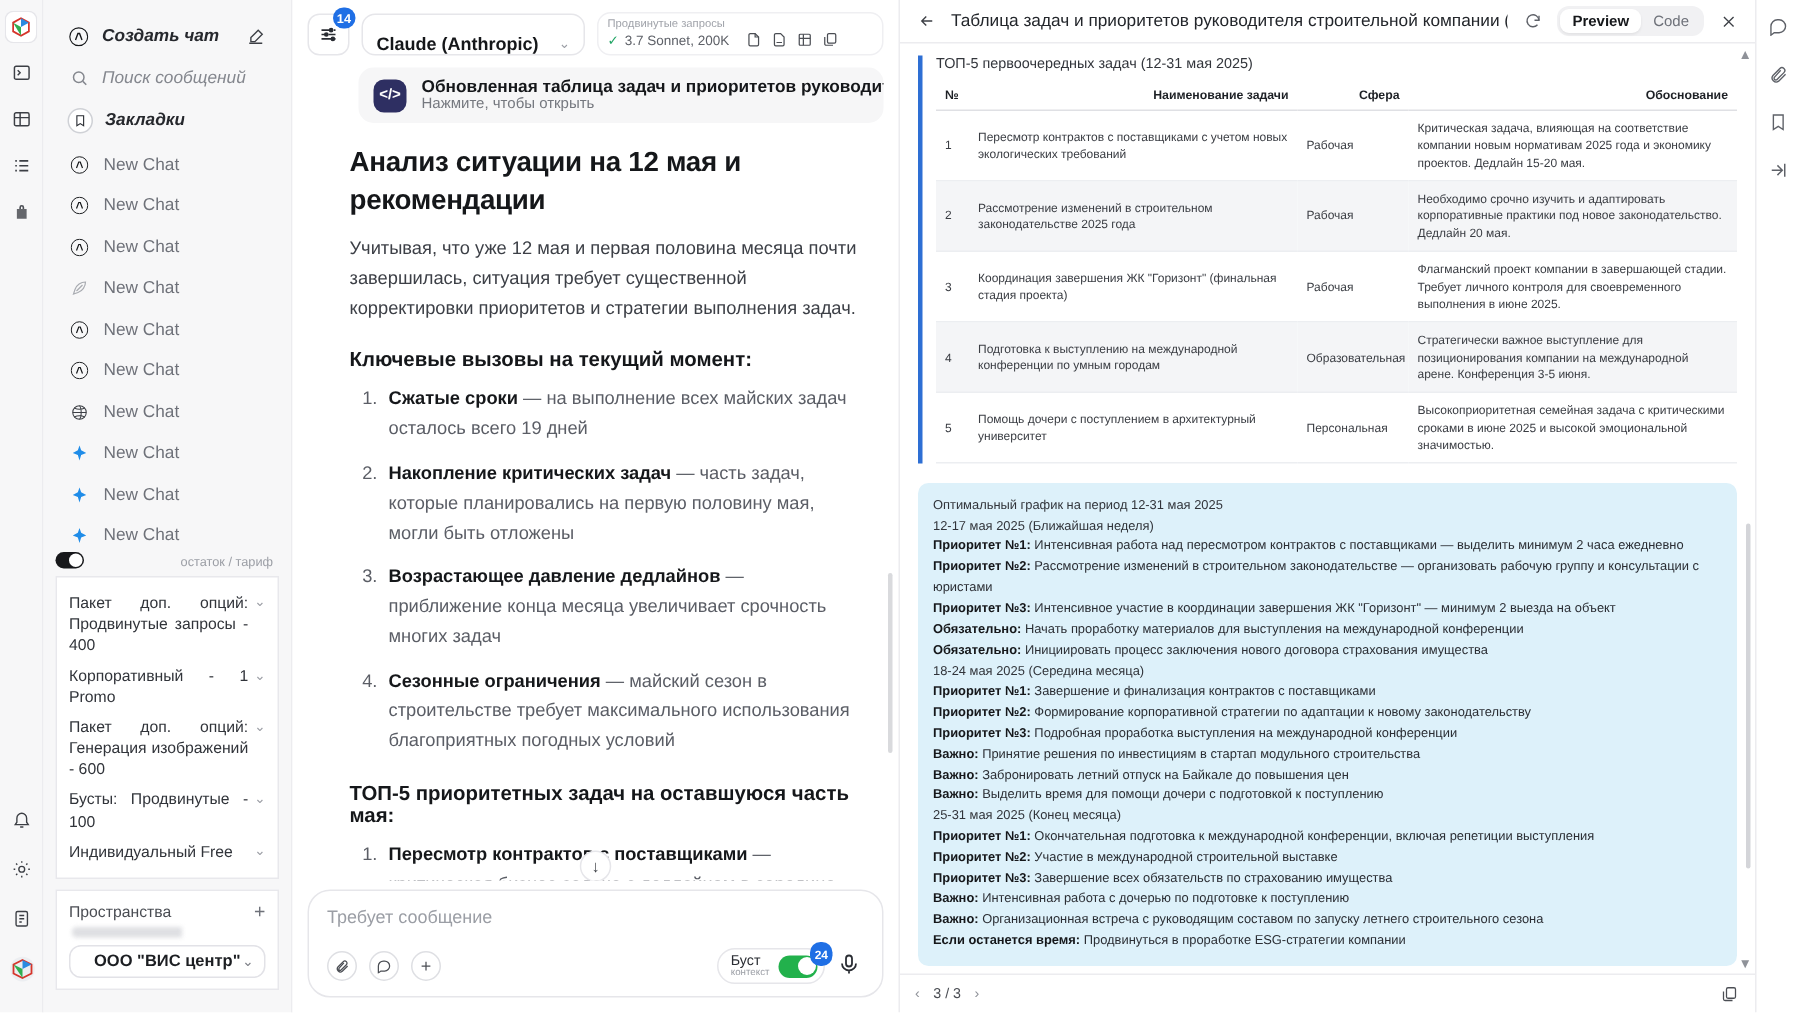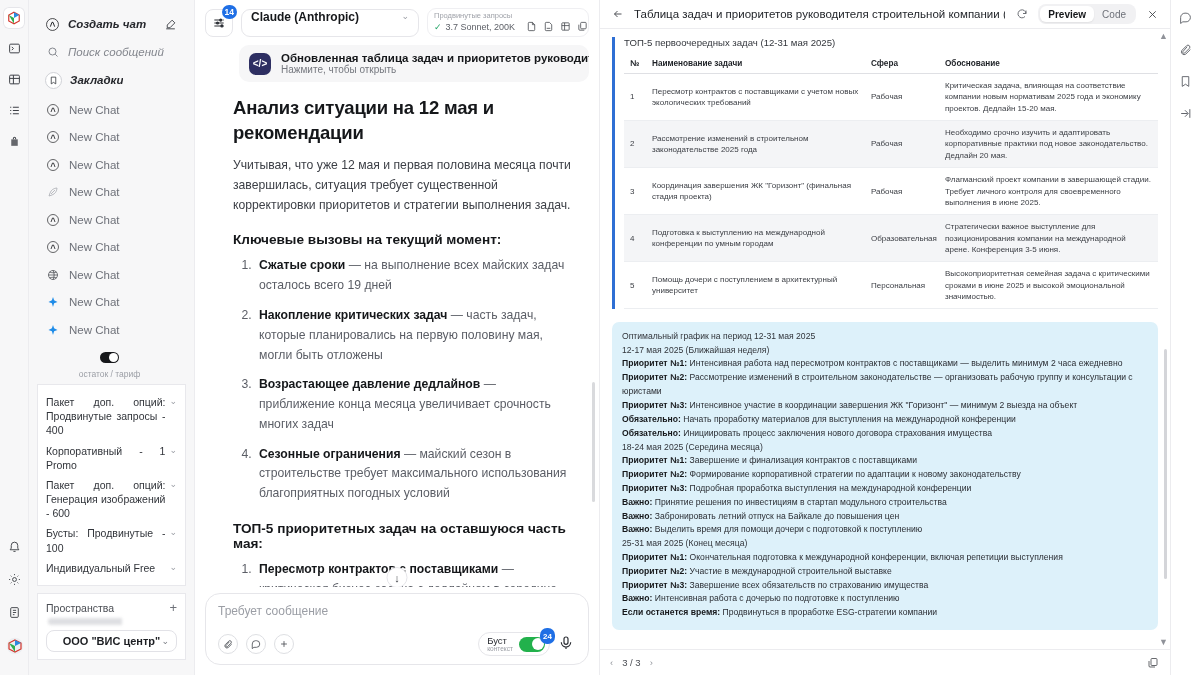--- a/index.html
+++ b/index.html
@@ -52,21 +52,21 @@
   .ic-circ { width:17px;height:17px;flex:0 0 17px;border:1px solid #cfd1d6;border-radius:50%;
     display:flex;align-items:center;justify-content:center;background:#fff;}
   .chatlist { flex:1; overflow:hidden; padding:0 10px; }
   .chat-item { display:flex; align-items:center; gap:9px; height:27.5px; padding:0 6px;
     border-radius:7px; cursor:pointer;}
   .chat-item .lbl { font-size:11.5px; color:#6e7179; }
 
   
   .sb-bottom { padding:0 8px 8px 8px; }
   .toggle-row { display:flex;align-items:center;justify-content:space-between;gap:6px;
-    padding:2px 4px 5px 0;flex-direction:column; }
+    padding:2px 4px 5px 0; }
   .tgl { width:19px;height:11px;border-radius:6px;background:#17181b;position:relative; }
   .tgl::after{content:"";position:absolute;right:1px;top:1px;width:9px;height:9px;border-radius:50%;background:#fff;}
   .tgl-lbl { font-size:8.5px;color:#9b9ea5; }
   .card {
     background:#fff;border:1px solid #e8e8ec;border-radius:0;
     padding:7px 8px; margin-bottom:7px;
   }
   .plan-row { display:flex;align-items:flex-start;justify-content:space-between;gap:4px;
      padding:3px 0; cursor:pointer;}
   .plan-row .t { font-size:10.5px;color:#31343a;line-height:1.35;text-align:justify; }
@@ -87,22 +87,22 @@
 
   
   .center { width:405px; flex:0 0 405px; display:flex;flex-direction:column;
     background:#fff;border-right:1px solid #ececef; position:relative;}
   .c-header { display:flex;align-items:center;gap:8px;padding:8px 10px 4px 10px; }
   .sliders-btn{width:28px;height:28px;border:1px solid #e6e6ea;border-radius:8px;background:#fff;
     display:flex;align-items:center;justify-content:center;position:relative;cursor:pointer;}
   .badge{position:absolute;top:-5px;right:-5px;min-width:14px;height:14px;border-radius:7px;
     background:#1f6fe5;color:#fff;font-size:8.5px;font-weight:700;
     display:flex;align-items:center;justify-content:center;padding:0 3px;}
-  .model-sel{flex:0 0 auto;width:178px;height:28px;border:1px solid #e6e6ea;border-radius:9px;
-    background:#fff;display:flex;align-items:flex-start;padding:0 9px;justify-content:space-between;cursor:pointer;}
+  .model-sel{flex:0 0 auto;width:149px;height:28px;border:1px solid #e6e6ea;border-radius:9px;
+    background:#fff;display:flex;align-items:flex-end;padding:0 9px;justify-content:space-between;cursor:pointer;}
   .model-sel .m{font-size:12px;font-weight:700;color:#15171a;}
   .quota{flex:1;border:1px solid #efeff2;border-radius:9px;height:29px;padding:2px 6px;
     display:flex;flex-direction:column;justify-content:center;overflow:hidden;}
   .quota .q1{font-size:7.5px;color:#a0a3aa;line-height:1.1;}
   .quota .q2{display:flex;align-items:center;gap:4px;}
   .quota .q2 .ok{color:#23a566;font-size:9px;}
   .quota .q2 .txt{font-size:9px;color:#5e6168;white-space:nowrap;}
   .quota-icons{display:flex;align-items:center;gap:5px;margin-left:6px;}
   .quota-icons .ic{width:12px;height:12px;flex:0 0 12px;color:#4b4e54;}
 
@@ -151,21 +151,21 @@
   .seg{display:flex;background:#f1f1f3;border-radius:8px;padding:2px;}
   .seg div{font-size:10px;padding:2.5px 8px;border-radius:6px;color:#6e7179;cursor:pointer;}
   .seg div.on{background:#fff;color:#15171a;font-weight:700;box-shadow:0 1px 2px rgba(0,0,0,.07);}
   .r-body{flex:1;overflow:hidden;padding:8px 12px 0 12px;position:relative;}
   .r-scroll{position:absolute;right:3px;top:320px;width:3.5px;height:230px;border-radius:2px;background:#d4d5d9;}
   .r-arrow{position:absolute;right:2px;color:#8f9299;font-size:9px;}
 
   .blk{border-left:3px solid #2e6fd4;padding-left:9px;}
   .blk-t{font-size:9.6px;color:#33363c;margin-bottom:6px;}
   table{border-collapse:collapse;width:100%;table-layout:fixed;}
-  th{font-size:8.2px;font-weight:700;text-align:left;padding:5px 6px;color:#1d2025;
+  th{font-size:8.2px;font-weight:700;text-align:right;padding:5px 6px;color:#1d2025;
      border-bottom:1px solid #dfe0e4;background:#fff;}
   td{font-size:8px;padding:6px;color:#3a3d43;line-height:1.42;vertical-align:middle;
      border-bottom:1px solid #eceef1;}
   tbody tr:nth-child(even){background:#f4f5f7;}
   .c-no{width:22px;text-align:left;}
   .c-sp{width:74px;}
   .c-ob{}
 
   .sched{background:#ddf1fa;border-radius:7px;padding:8px 10px 10px 10px;margin-top:13px;}
   .sched .h{font-size:8.6px;color:#31343a;line-height:1.55;}
@@ -625,20 +625,21 @@
           <div class="r"><b>Приоритет №2:</b> Формирование корпоративной стратегии по адаптации к новому законодательству</div>
           <div class="r"><b>Приоритет №3:</b> Подробная проработка выступления на международной конференции</div>
           <div class="r"><b>Важно:</b> Принятие решения по инвестициям в стартап модульного строительства</div>
           <div class="r"><b>Важно:</b> Забронировать летний отпуск на Байкале до повышения цен</div>
           <div class="r"><b>Важно:</b> Выделить время для помощи дочери с подготовкой к поступлению</div>
           <div class="d">25-31 мая 2025 (Конец месяца)</div>
           <div class="r"><b>Приоритет №1:</b> Окончательная подготовка к международной конференции, включая репетиции выступления</div>
           <div class="r"><b>Приоритет №2:</b> Участие в международной строительной выставке</div>
           <div class="r"><b>Приоритет №3:</b> Завершение всех обязательств по страхованию имущества</div>
           <div class="r"><b>Важно:</b> Интенсивная работа с дочерью по подготовке к поступлению</div>
+          <div class="r"><b>Важно:</b> Организационная встреча с руководящим составом по запуску летнего строительного сезона</div>
           <div class="r"><b>Если останется время:</b> Продвинуться в проработке ESG-стратегии компании</div>
         </div>
 
       <div class="r-scroll"></div>
       <span class="r-arrow" style="bottom:2px;">▼</span>
     </div>
 
     <div class="r-foot">
       <div class="pager">
         <span class="a">‹</span>

